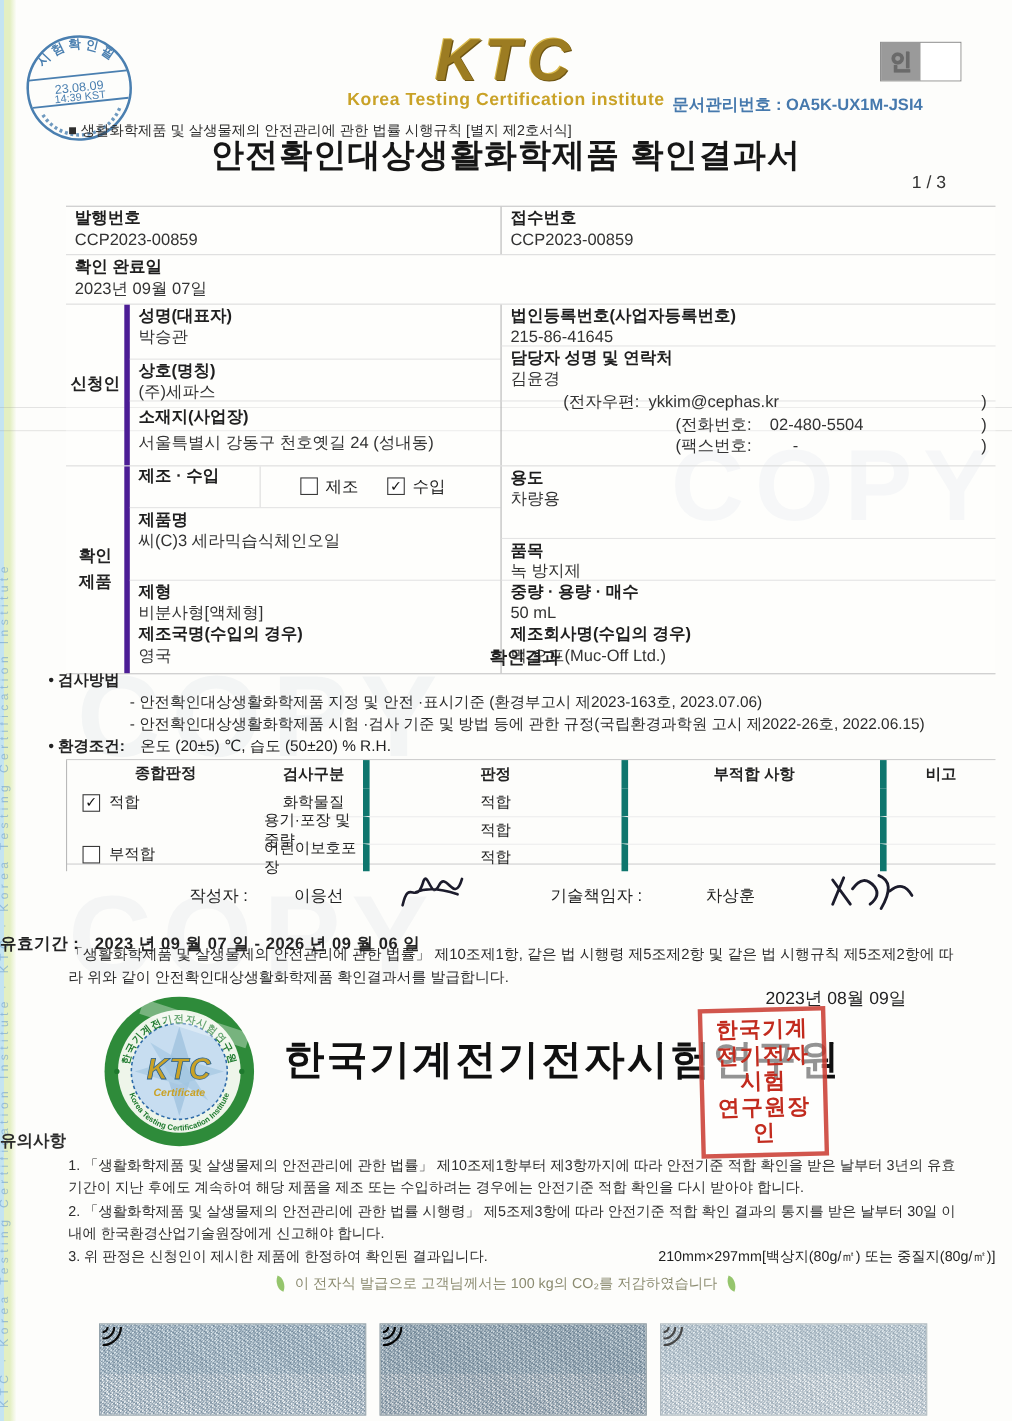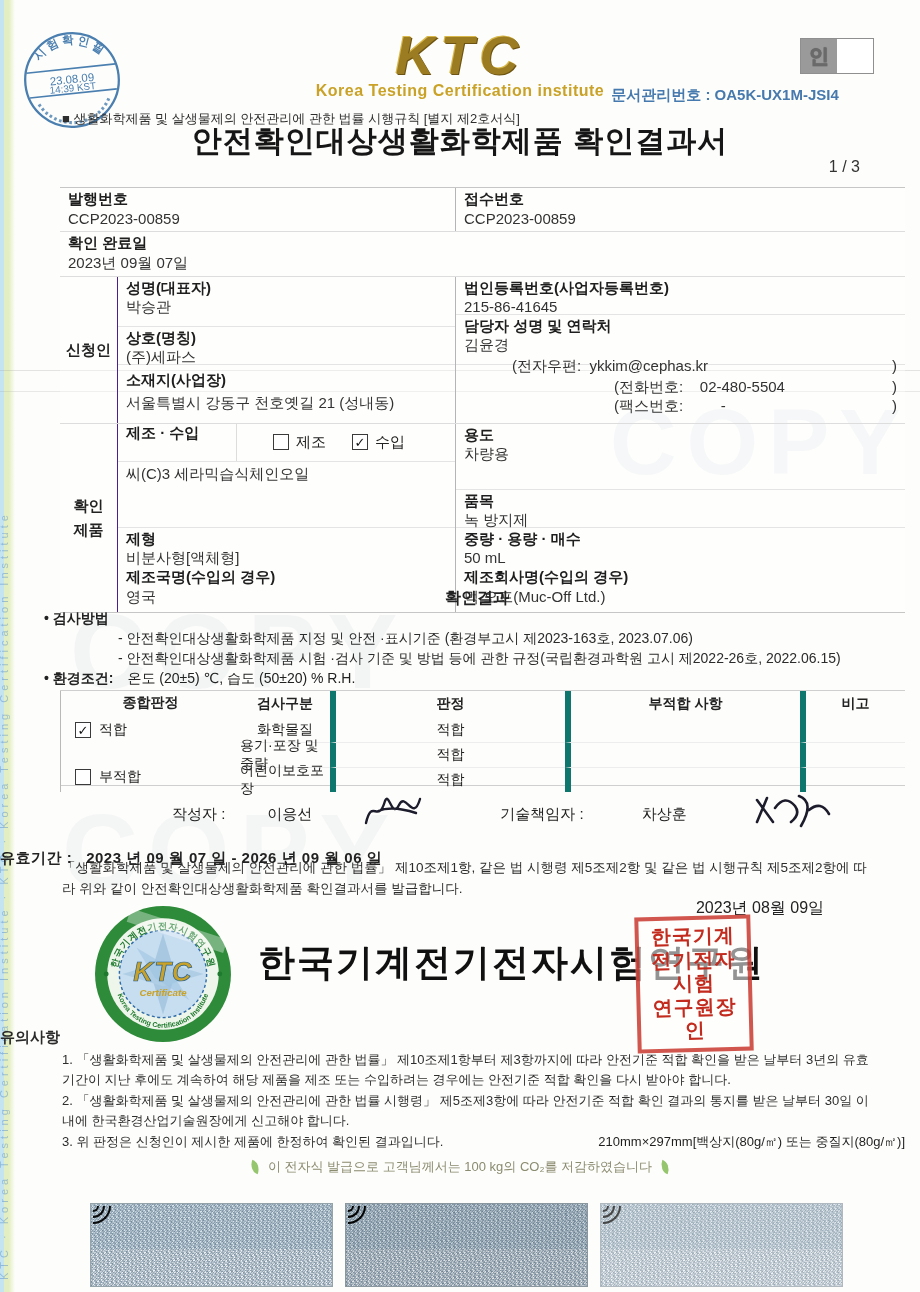--- a/index.html
+++ b/index.html
@@ -37,21 +37,21 @@
   
   .ftable { position:absolute; left:60px; top:187px; width:845px; font-size:15px;
     border-top:1px solid #c6c6c6; border-bottom:1px solid #c6c6c6; background:rgba(255,255,255,.35); }
   .frow { display:flex; border-bottom:1px solid #ddd; }
   .frow:last-child { border-bottom:none; }
   .fl { width:395px; }
   .fr { width:450px; border-left:1px solid #b5b5b5; }
   .cell { padding:2px 8px 3px; }
   .lbl { font-weight:700; color:#1e1e1e; line-height:1.25; }
   .val { color:#333; line-height:1.3; }
-  .glabel { width:58px; border-right:1px solid #4c1d95; display:flex; align-items:center; justify-content:center;
+  .glabel { width:58px; border-right:5px solid #4c1d95; display:flex; align-items:center; justify-content:center;
     font-weight:700; white-space:pre-line; text-align:center; line-height:1.6; }
   .gbody { width:337px; display:flex; flex-direction:column; }
   .sub { border-bottom:1px solid #e4e4e4; padding:2px 8px 3px; }
   .sub:last-child { border-bottom:none; }
   .h38{height:38px} .h50{height:50px} .h58{height:58px} .h66{height:66px} .h84{height:84px}
   .mi-row { display:flex; height:100%; padding:0; }
   .mi-row .lbl { width:118px; padding-left:8px; }
   .mi-opts { flex:1; border-left:1px solid #ddd; height:100%; display:flex; align-items:center; gap:26px; padding-left:36px; }
   .cbwrap { display:flex; align-items:center; gap:7px; }
   .cb { display:inline-flex; width:16px; height:16px; border:1.6px solid #3a3a3a; align-items:center; justify-content:center;
@@ -196,21 +196,21 @@
         <div class="sub h50">
           <div class="lbl">성명(대표자)</div>
           <div class="val">박승관</div>
         </div>
         <div class="sub h38">
           <div class="lbl">상호(명칭)</div>
           <div class="val">(주)세파스</div>
         </div>
         <div class="sub h58">
           <div class="lbl" style="margin-top:4px">소재지(사업장)</div>
-          <div class="val" style="margin-top:4px">서울특별시 강동구 천호옛길 21 (성내동)</div>
+          <div class="val" style="margin-top:4px">서울특별시 강동구 천호옛길 24 (성내동)</div>
         </div>
       </div>
       <div class="fr">
         <div class="sub h38">
           <div class="lbl">법인등록번호(사업자등록번호)</div>
           <div class="val">215-86-41645</div>
         </div>
         <div class="sub h50">
           <div class="lbl">담당자 성명 및 연락처</div>
           <div class="val">김윤경</div>
@@ -253,20 +253,21 @@
               <span class="cbwrap">
                 <span class="cb">
                     <span>✓</span>
                   </span>
                 <span>수입</span>
               </span>
             </div>
           </div>
         </div>
         <div class="sub h66">
+          <div class="lbl">제품명</div>
           <div class="val">씨(C)3 세라믹습식체인오일</div>
         </div>
         <div class="sub h84">
           <div class="lbl">제형</div>
           <div class="val">비분사형[액체형]</div>
           <div class="lbl">제조국명(수입의 경우)</div>
           <div class="val">영국</div>
         </div>
       </div>
       <div class="fr">

